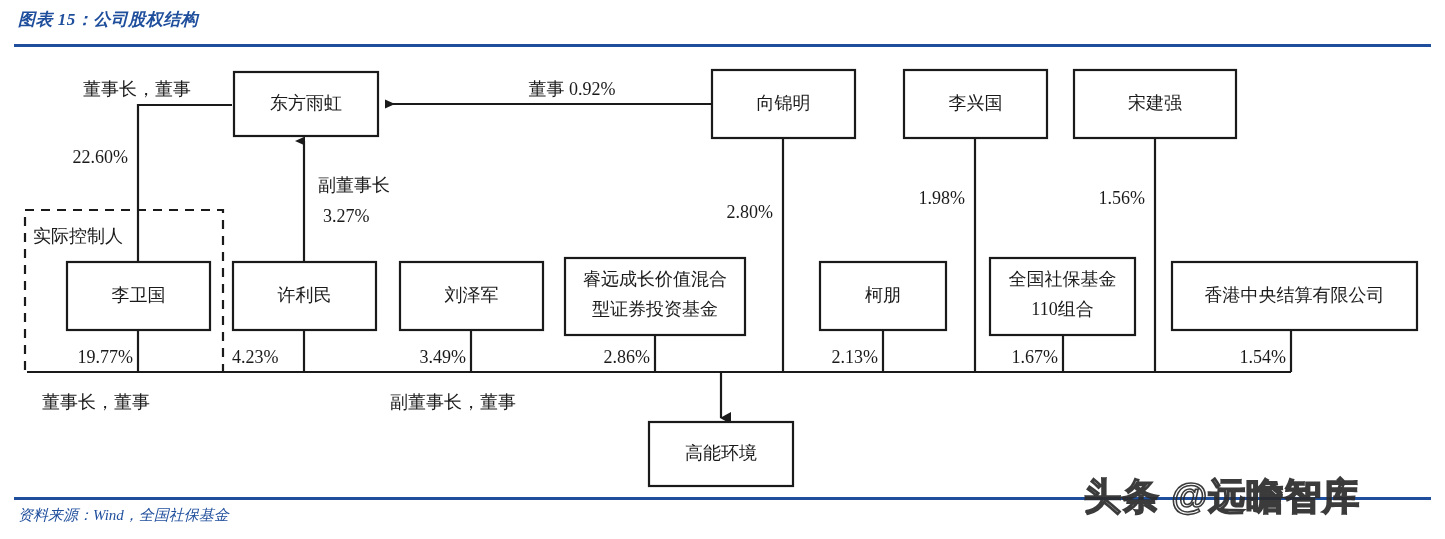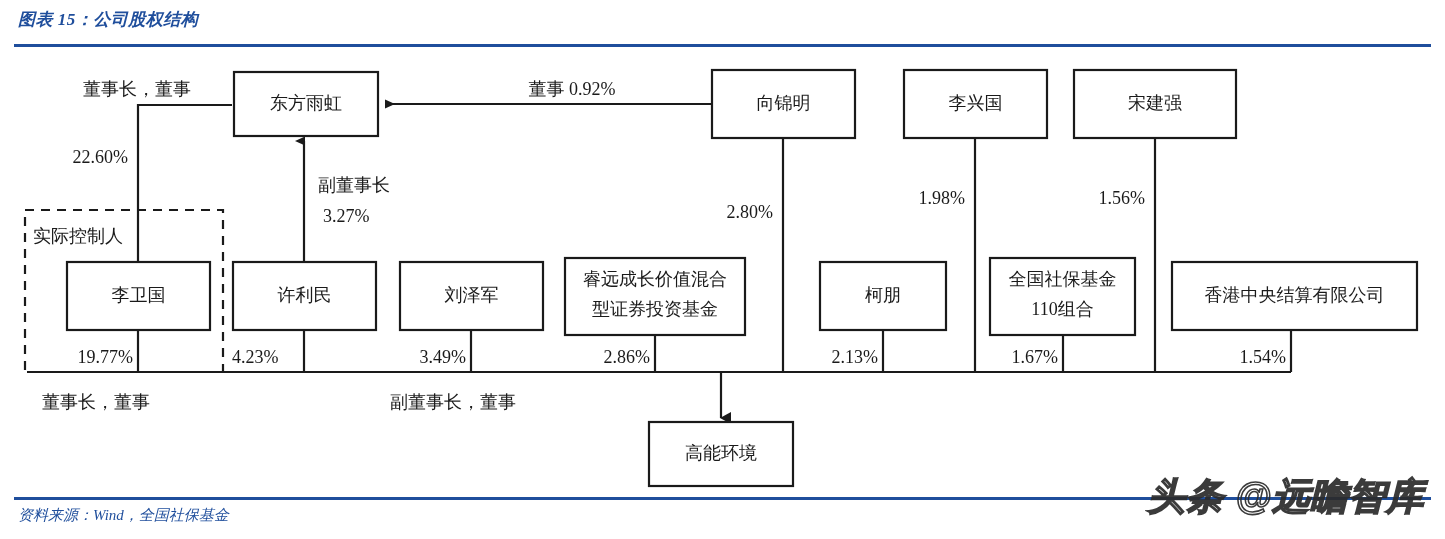--- a/index.html
+++ b/index.html
@@ -46,31 +46,30 @@
     left: 18px;
     top: 506px;
     font-family: "Liberation Serif", "DejaVu Serif", serif;
     font-style: italic;
     font-size: 15px;
     color: #1f4e9c;
     white-space: nowrap;
   }
   .watermark {
     position: absolute;
-    left: 1148px;
+    left: 1084px;
     top: 472px;
     font-family: "Liberation Sans", "DejaVu Sans", sans-serif;
     font-weight: bold;
     font-size: 37px;
     color: rgba(0,0,0,0.0);
     -webkit-text-stroke: 1.6px #2b2b2b;
     letter-spacing: 1px;
     white-space: nowrap;
     opacity: 0.92;
-    font-style: italic;
   }
   svg.diagram {
     position: absolute;
     left: 0;
     top: 0;
     width: 1445px;
     height: 539px;
   }
   .bx rect {
     fill: #ffffff;

